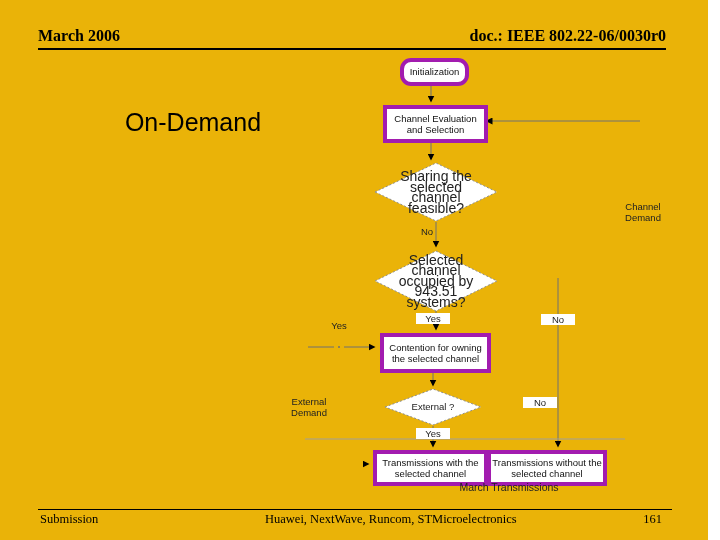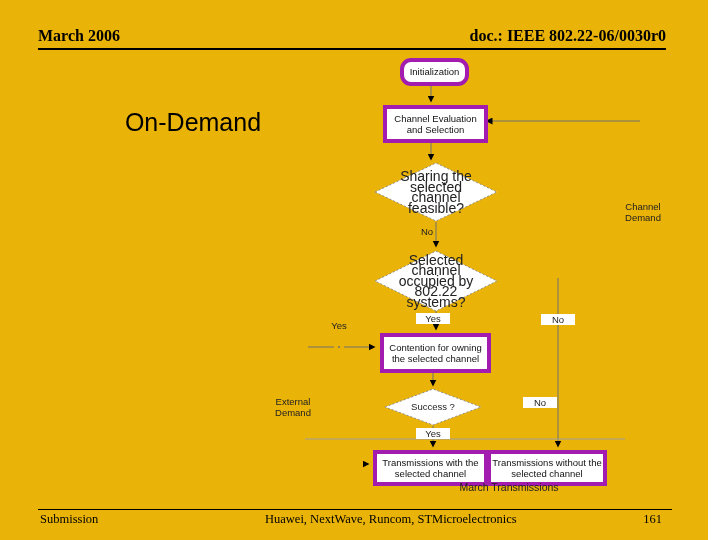--- a/index.html
+++ b/index.html
@@ -34,21 +34,21 @@
   .t-d3{left:393px;top:398px;width:80px;height:18px;font-size:9.5px;}
   
   .lbl{position:absolute;text-align:center;font-size:9.5px;line-height:11px;color:#222;}
   .l-no1{left:410px;top:226px;width:34px;}
   .l-yes-occ{left:416px;top:313px;width:34px;background:#fff;}
   .l-no-occ{left:541px;top:314px;width:34px;background:#fff;}
   .l-yes-left{left:322px;top:320px;width:34px;}
   .l-no-succ{left:523px;top:397px;width:34px;background:#fff;}
   .l-yes-succ{left:416px;top:428px;width:34px;background:#fff;}
   .l-int{left:618px;top:201px;width:50px;}
-  .l-ext{left:268px;top:396px;width:50px;}
+  .l-ext{left:284px;top:396px;width:50px;}
   .l-data{left:450px;top:482px;width:118px;font-size:10.5px;}
   svg.wires{position:absolute;left:0;top:0;width:720px;height:540px;}
 </style>
 </head>
 <body>
 
 <div class="slide">
 
   <div class="hdr">
     <span>March 2006</span>
@@ -92,23 +92,23 @@
     <line x1="305" y1="439" x2="625" y2="439" stroke="#9e9e9e" stroke-width="1"></line>
 
     <polygon points="375,192 436,163 497,192 436,221" fill="#ffffff" stroke="#8f8f8f" stroke-width="1" stroke-dasharray="2 2"></polygon>
     <polygon points="375,281 436,251 497,281 436,311" fill="#ffffff" stroke="#8f8f8f" stroke-width="1" stroke-dasharray="2 2"></polygon>
     <polygon points="385,407 433,389 481,407 433,425" fill="#ffffff" stroke="#8f8f8f" stroke-width="1" stroke-dasharray="2 2"></polygon>
   </svg>
 
   <div class="node n-init">Initialization</div>
   <div class="node n-ceval">Channel Evaluation and Selection</div>
   <div class="dtext t-d1">Sharing the selected channel feasible?</div>
-  <div class="dtext t-d2">Selected channel occupied by 802.22 systems?</div>
+  <div class="dtext t-d2">Selected channel occupied by 943.51 systems?</div>
   <div class="node n-cont">Contention for owning the selected channel</div>
-  <div class="dtext t-d3">Success ?</div>
+  <div class="dtext t-d3">External ?</div>
   <div class="node n-txwith">Transmissions with the selected channel</div>
   <div class="node n-txwithout">Transmissions without the selected channel</div>
 
   <div class="lbl l-no1">No</div>
   <div class="lbl l-yes-occ">Yes</div>
   <div class="lbl l-no-occ">No</div>
   <div class="lbl l-yes-left">Yes</div>
   <div class="lbl l-no-succ">No</div>
   <div class="lbl l-yes-succ">Yes</div>
   <div class="lbl l-int">Channel Demand</div>

